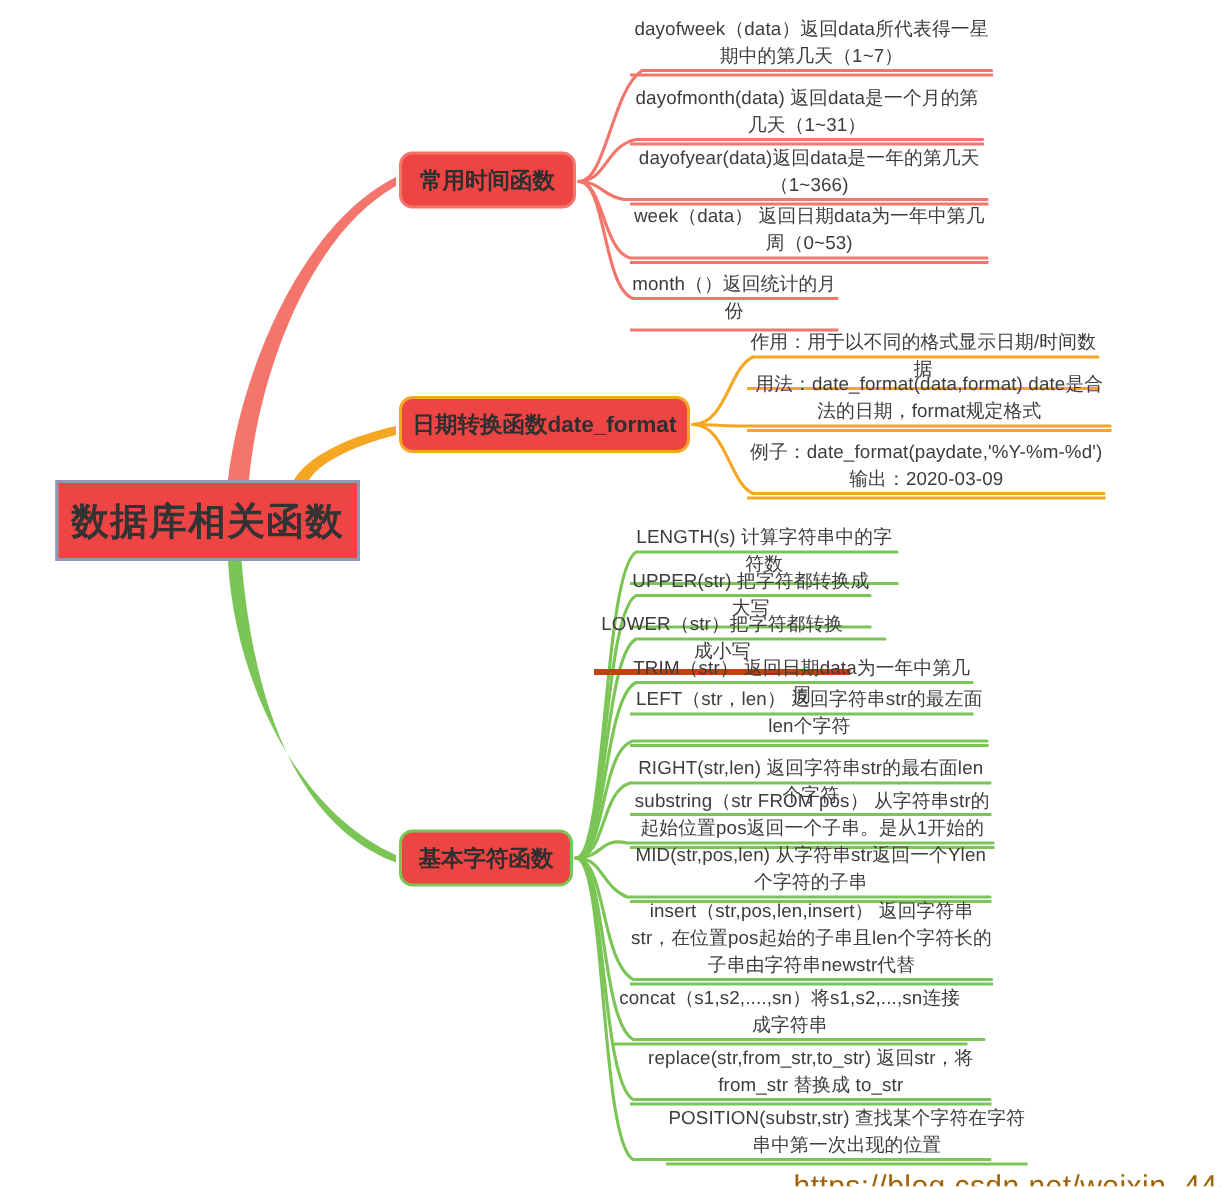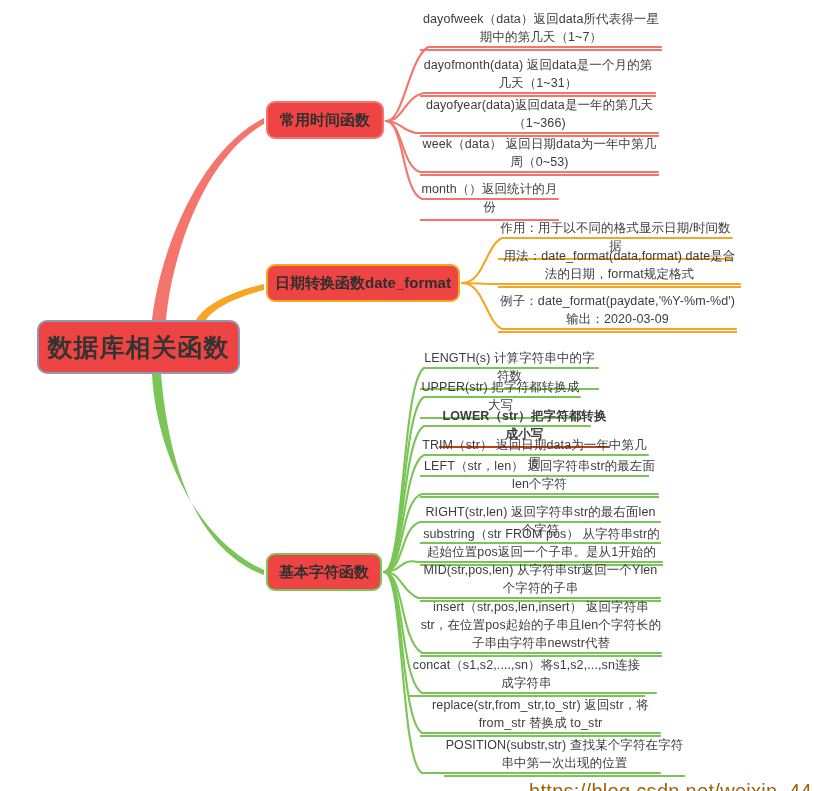--- a/index.html
+++ b/index.html
@@ -30,21 +30,21 @@
     position: absolute;
     box-sizing: border-box;
     background: #ef4444;
     display: flex;
     align-items: center;
     justify-content: center;
     white-space: nowrap;
   }
   .node-root {
     border: 2px solid #8e9ab4;
-    border-radius: 10px;
+    border-radius: 0;
     color: #333333;
     font-size: 25px;
     font-weight: bold;
     letter-spacing: 1px;
   }
   .node-branch {
     border-radius: 9px;
     color: #2f2f2f;
     font-size: 15px;
     font-weight: bold;
@@ -169,21 +169,21 @@
   <div class="leaf" style="left:498px; top:292px; width:239px; border-bottom:2px solid #f5a623;">
     <span class="leaf-text">例子：date_format(paydate,'%Y-%m-%d') 输出：2020-03-09</span>
   </div>
 
   <div class="leaf" style="left:420px; top:349px; width:179px; border-bottom:2px solid #7ac555;">
     <span class="leaf-text">LENGTH(s) 计算字符串中的字符数</span>
   </div>
   <div class="leaf" style="left:420px; top:378px; width:161px; border-bottom:2px solid #7ac555;">
     <span class="leaf-text">UPPER(str) 把字符都转换成大写</span>
   </div>
-  <div class="leaf" style="left:439px; top:407px; width:171px; border-bottom:2px solid #c2410c;font-weight:bold;">
+  <div class="leaf" style="left:396px; top:407px; width:171px; border-bottom:4px solid #c2410c;">
     <span class="leaf-text">LOWER（str）把字符都转换成小写</span>
   </div>
   <div class="leaf" style="left:420px; top:436px; width:229px; border-bottom:2px solid #7ac555;">
     <span class="leaf-text">TRIM（str） 返回日期data为一年中第几周</span>
   </div>
   <div class="leaf" style="left:420px; top:503px; width:241px; border-bottom:2px solid #7ac555;">
     <span class="leaf-text">RIGHT(str,len) 返回字符串str的最右面len个字符</span>
   </div>
   <div class="leaf" style="left:420px; top:457px; width:239px; border-bottom:2px solid #7ac555;">
     <span class="leaf-text">LEFT（str，len） 返回字符串str的最左面len个字符</span>

